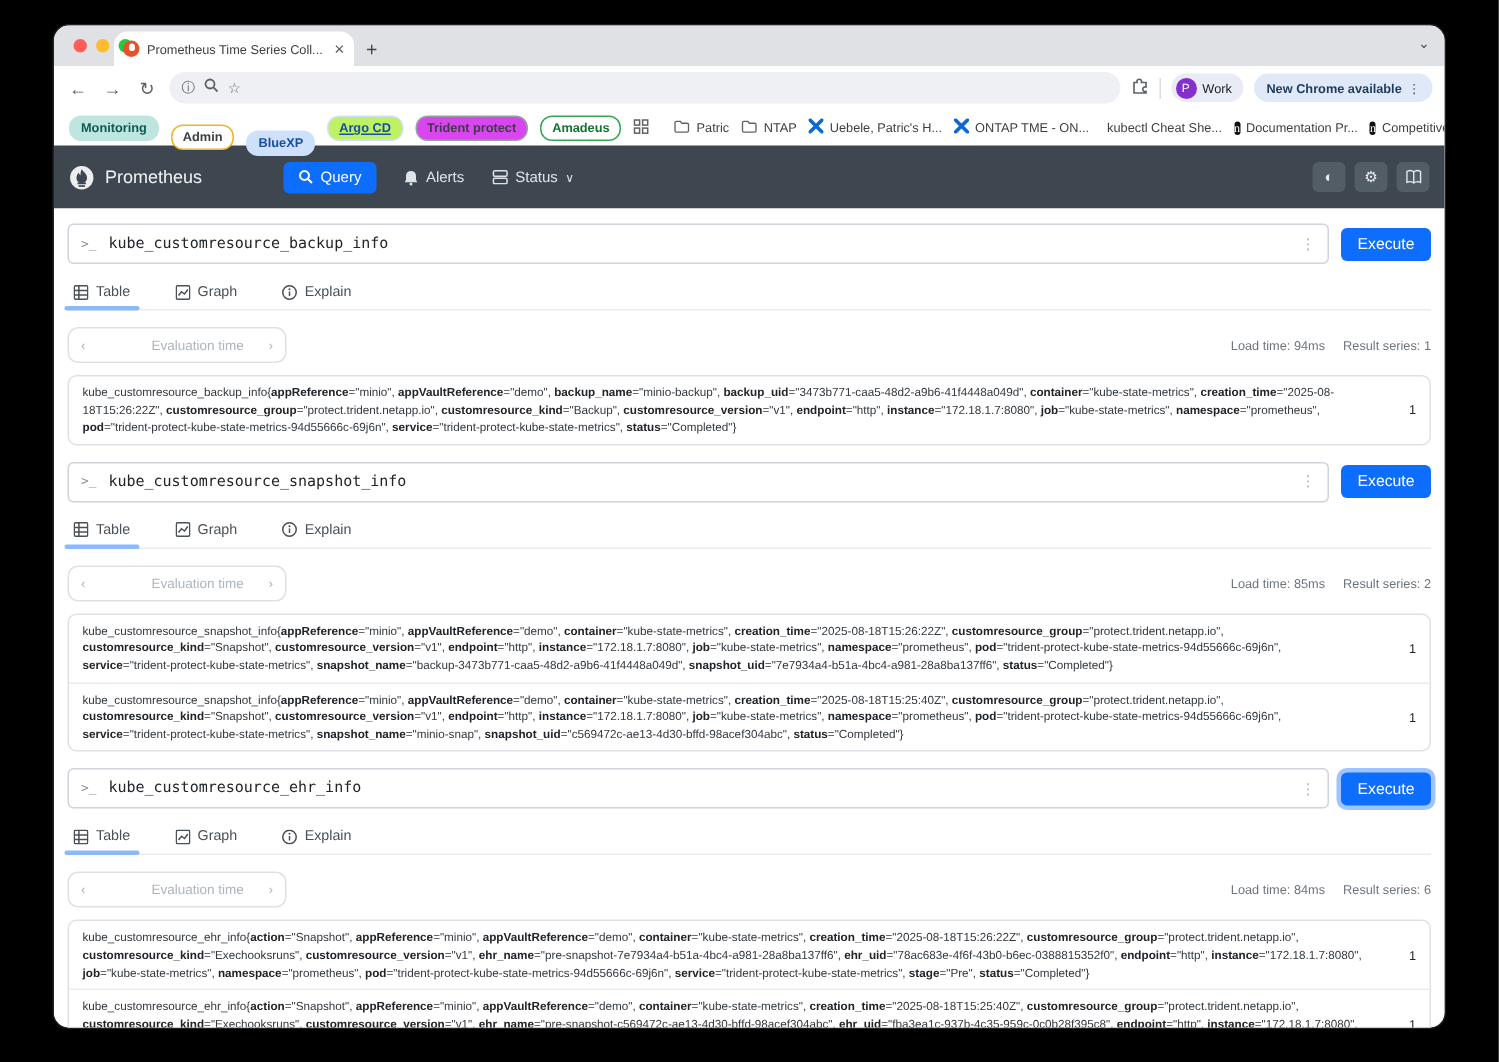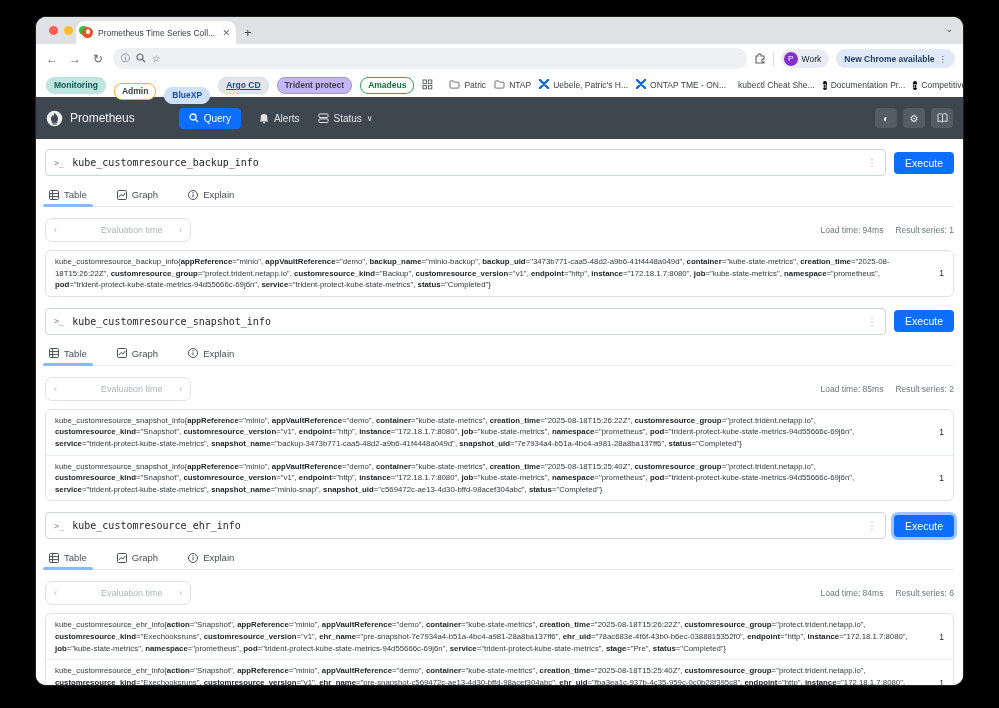--- a/index.html
+++ b/index.html
@@ -38,21 +38,21 @@
   .bpill{height:15px;border-radius:8px;display:flex;align-items:center;padding:0 7px;font-weight:bold;white-space:nowrap;}
   .bitem{display:flex;align-items:center;gap:4px;white-space:nowrap;}
   .nicon{width:10px;height:10px;border-radius:2px;background:#111;color:#fff;font-size:8px;line-height:10px;
     text-align:center;font-family:"Liberation Serif",serif;}
   .kicon{width:10px;height:10px;border-radius:50%;background:#4285f4;box-shadow:inset 0 0 0 2px #a8c7fa;}
   
   .promhead{height:42px;background:#3e4750;display:flex;align-items:center;padding:0 10px;gap:14px;}
   .brand{display:flex;align-items:center;gap:7px;color:#f1f3f5;font-size:12px;}
   .promnav{display:flex;align-items:center;gap:18px;margin-left:30px;}
   .pnav{display:flex;align-items:center;gap:5px;color:#dfe3e7;font-size:10px;}
-  .pnav.active{background:#0d6efd;color:#fff;border-radius:4px;padding:5px 10px;}
+  .pnav.active{background:#0d6efd;color:#fff;border-radius:4px;padding:5px 10px;margin-left:10px;}
   .headtools{margin-left:auto;display:flex;gap:6px;}
   .htool{width:22px;height:20px;background:#525d66;border-radius:4px;color:#e9ecef;font-size:10px;
     display:flex;align-items:center;justify-content:center;}
   
   .content{background:#fff;padding:10px 9px 0 9px;}
   .panel{margin-bottom:11px;}
   .qrow{display:flex;gap:8px;align-items:center;}
   .qinput{flex:1;height:25px;border:1px solid #ced4da;border-radius:4px;display:flex;align-items:center;
     padding:0 8px;gap:8px;background:#fff;}
   .prompt{font-family:"DejaVu Sans Mono",monospace;font-size:8.5px;color:#868e96;}
@@ -124,22 +124,22 @@
     <div class="chip update">
       <span>New Chrome available</span>
       <span class="dots">⋮</span>
     </div>
   </div>
 
   <div class="bookmarks" id="bookmarks">
       <span class="bpill" style="background: rgb(191, 229, 224); color: rgb(12, 90, 82); border: 1px solid rgb(191, 229, 224);">Monitoring</span>
       <span class="bpill" style="background: rgb(255, 255, 255); color: rgb(60, 64, 67); border: 1px solid rgb(240, 180, 41); margin-top: 12px;">Admin</span>
       <span class="bpill" style="background: rgb(207, 224, 251); color: rgb(23, 78, 166); border: 1px solid rgb(207, 224, 251); margin-top: 20px;">BlueXP</span>
-      <span class="bpill" style="background: #e5e5e5; color: rgb(23, 78, 166); border: 1px solid rgb(207, 224, 251); text-decoration: underline;">Argo CD</span>
-      <span class="bpill" style="background: #c4b5fd; color: rgb(60, 64, 67); border: 1px solid rgb(154, 160, 166); text-align: center;">Trident protect</span>
+      <span class="bpill" style="background: #bef264; color: rgb(23, 78, 166); border: 1px solid rgb(207, 224, 251); text-decoration: underline;">Argo CD</span>
+      <span class="bpill" style="background: #d946ef; color: rgb(60, 64, 67); border: 1px solid rgb(154, 160, 166); text-align: center;">Trident protect</span>
       <span class="bpill" style="background: rgb(255, 255, 255); color: rgb(19, 115, 51); border: 1px solid rgb(52, 168, 83);">Amadeus</span>
       <span><svg width="11" height="11" viewBox="0 0 11 11">
           <rect x="1" y="1" width="3.4" height="3.4" fill="none" stroke="#5f6368"></rect>
           <rect x="6.4" y="1" width="3.4" height="3.4" fill="none" stroke="#5f6368"></rect>
           <rect x="1" y="6.4" width="3.4" height="3.4" fill="none" stroke="#5f6368"></rect>
           <rect x="6.4" y="6.4" width="3.4" height="3.4" fill="none" stroke="#5f6368"></rect>
         </svg></span>
       <span class="sep"></span>
       <span class="bitem">
         <span><svg width="11" height="9" viewBox="0 0 12 10">

